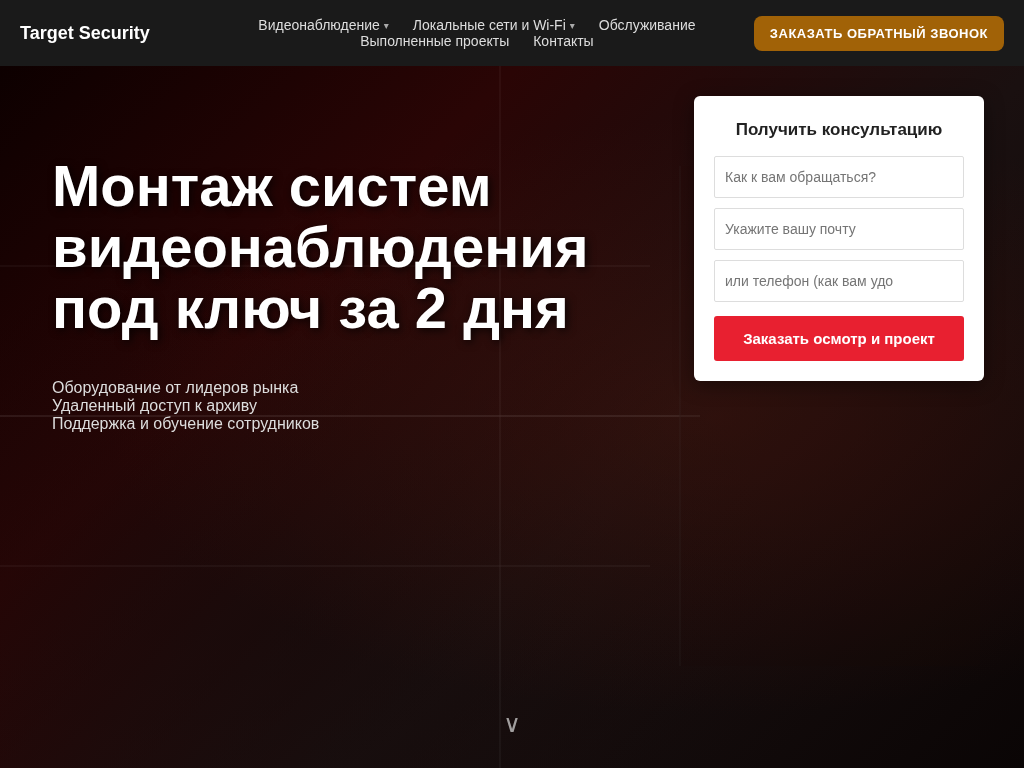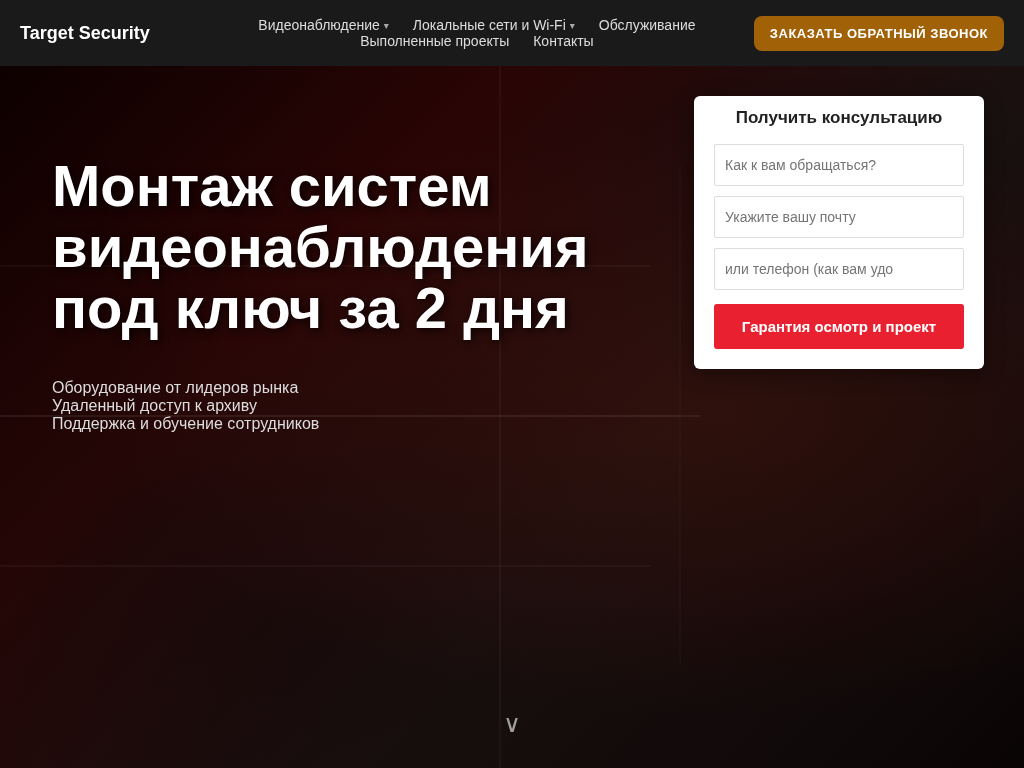--- a/index.html
+++ b/index.html
@@ -134,21 +134,21 @@
     }
 
     
     .form-card {
       position: absolute;
       right: 40px;
       top: 30px;
       width: 290px;
       background: #fff;
       border-radius: 6px;
-      padding: 12px 20px 20px;
+      padding: 24px 20px 20px;
       box-shadow: 0 4px 20px rgba(0,0,0,0.4);
     }
     .form-title {
       font-size: 17px;
       font-weight: bold;
       color: #222;
       margin-bottom: 16px;
       text-align: center;
     }
     .form-field {
@@ -234,15 +234,15 @@
 
   <div class="form-card">
     <div class="form-title">Получить консультацию</div>
 
     <input class="form-field" type="text" placeholder="Как к вам обращаться?" style="">
 
     <input class="form-field" type="email" placeholder="Укажите вашу почту" style="">
 
     <input class="form-field" type="tel" placeholder="или телефон (как вам удо" style="">
 
-    <button class="form-submit">Гарантия осмотр и проект</button>
+    <button class="form-submit">Заказать осмотр и проект</button>
   </div>
 </section>
 
 </body></html>

